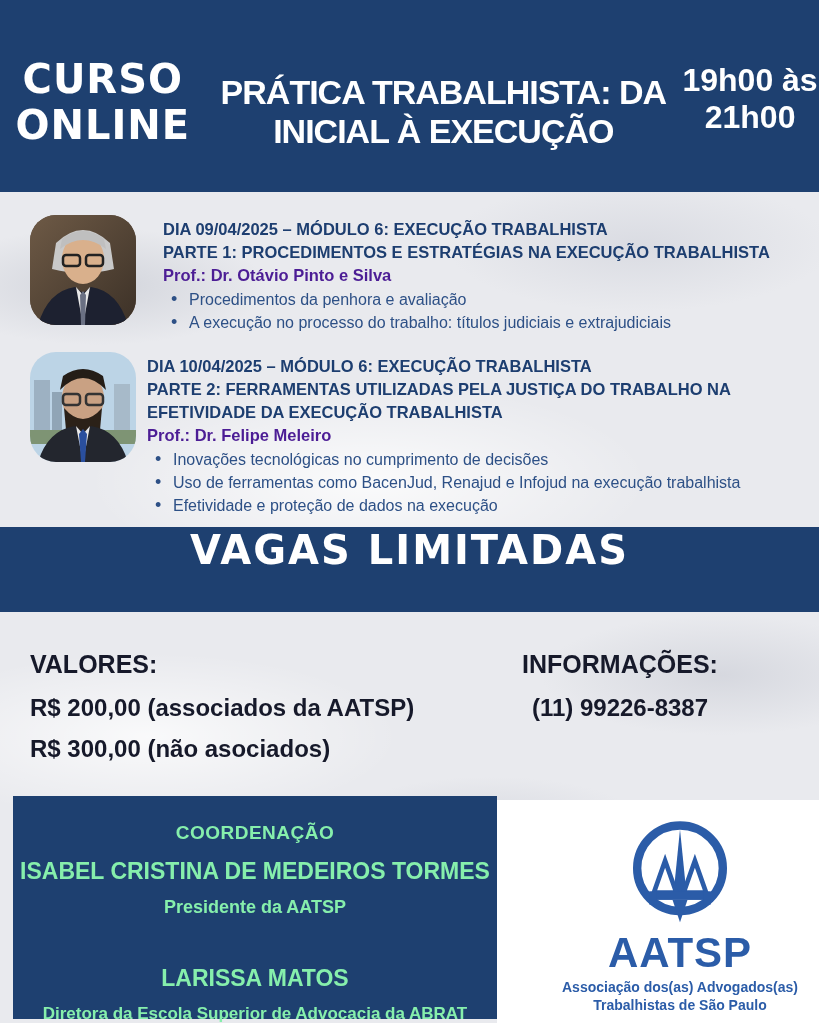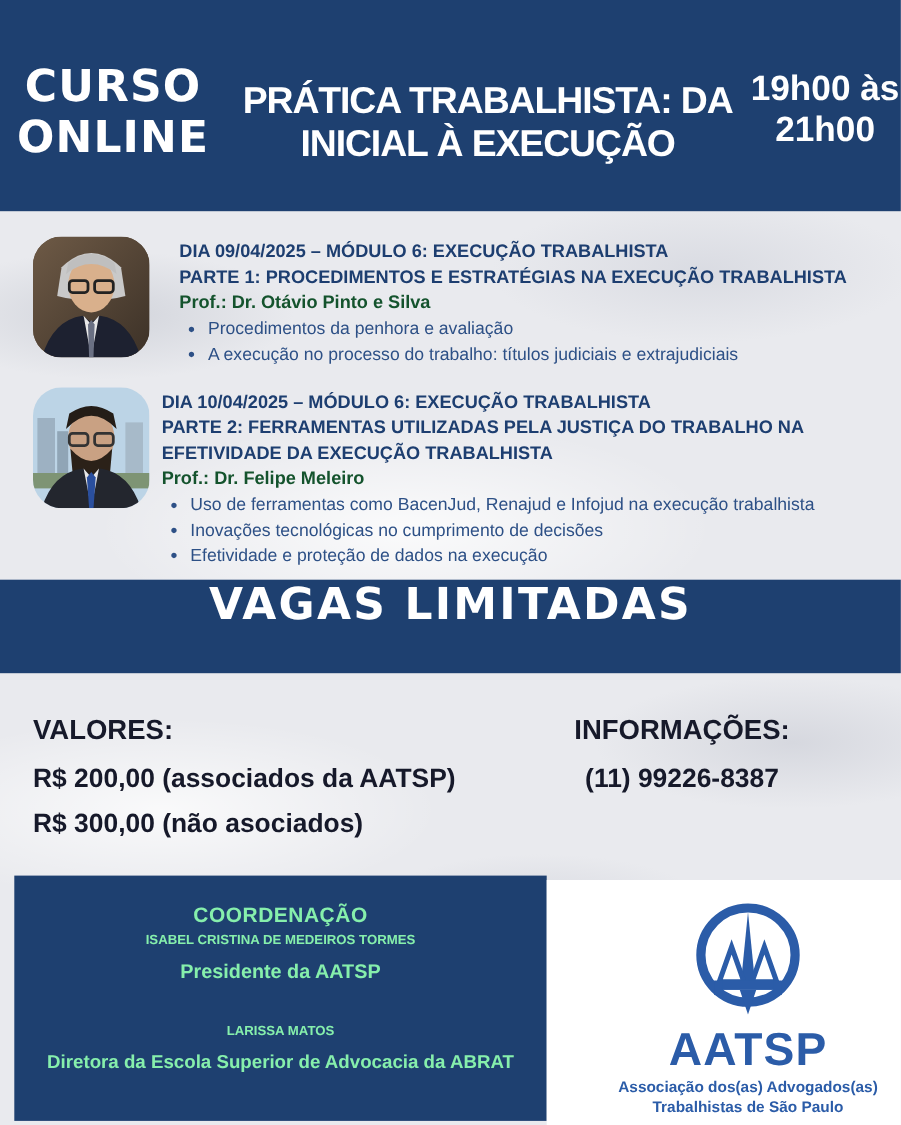--- a/index.html
+++ b/index.html
@@ -24,21 +24,21 @@
   .kicker{ margin-top:12px; font-size:40px; font-weight:bold; letter-spacing:1px;
            font-family:"DejaVu Sans", sans-serif; }
   .title{ margin-top:31px; font-size:34px; font-weight:bold; letter-spacing:-1px; width:810px; }
   .time{ margin-top:6px; font-size:32px; font-weight:bold; }
 
   
   .session-photo{ width:106px; height:110px; border-radius:26px; overflow:hidden; }
   .session-photo svg{ display:block; }
   .session-text{ width:645px; }
   .s-head{ color:#1d3e70; font-weight:bold; font-size:16.5px; line-height:23px; }
-  .s-prof{ color:#14532d; font-weight:bold; font-size:16.5px; line-height:23px; }
+  .s-prof{ color:#4c1d95; font-weight:bold; font-size:16.5px; line-height:23px; }
   .s-topics{ list-style:none; margin-top:1px; }
   .s-topics li{ color:#2d5086; font-size:16px; line-height:23px; padding-left:26px; position:relative; }
   .s-topics li::before{ content:"•"; position:absolute; left:8px; top:0; color:#2d5086; font-size:18px; }
 
   
   .banner{ left:0; top:527px; width:819px; height:85px; background:#1e4070;
            display:flex; align-items:flex-start; justify-content:center; }
   .banner span{ color:#fff; font-size:40px; font-weight:bold; letter-spacing:2px;
                 font-family:"DejaVu Sans", sans-serif; }
 
@@ -47,21 +47,21 @@
   .pricing .h{ font-size:25px; font-weight:bold; margin-bottom:15px; }
   .pricing .row{ font-size:24px; font-weight:bold; margin-bottom:13px; }
   .info{ left:455px; top:650px; width:330px; text-align:center; color:#16192a; }
   .info .h{ font-size:25px; font-weight:bold; margin-bottom:15px; }
   .info .row{ font-size:24px; font-weight:bold; margin-bottom:13px; }
 
   
   .coord-box{ left:13px; top:796px; width:484px; height:223px; background:#1e4070;
               color:#86efac; text-align:center; padding-top:26px; }
   .coord-box .c-head{ font-size:19px; font-weight:bold; letter-spacing:.5px; }
-  .coord-box .c-name{ font-size:12px; font-weight:bold; margin-top:3px; }
+  .coord-box .c-name{ font-size:23px; font-weight:bold; margin-top:14px; }
   .coord-box .c-role{ font-size:18px; font-weight:bold; margin-top:12px; }
   .coord-box .gap{ height:33px; }
   .coord-box .c-role2{ font-size:17px; font-weight:bold; margin-top:12px; }
 
   .logo-panel{ left:497px; top:800px; width:366px; height:223px; background:#fff;
                display:flex; flex-direction:column; align-items:center; }
   .logo-mark{ margin-top:18px; }
   .logo-acronym{ color:#2b5ca8; font-size:42px; font-weight:bold; letter-spacing:1px; line-height:42px; margin-top:2px; }
   .logo-sub{ color:#2b5ca8; font-size:14px; font-weight:bold; text-align:center; line-height:18px; margin-top:4px; }
 </style>
@@ -123,22 +123,22 @@
       <path d="M46 74 l7 8 l7 -8 l-7 36 Z" fill="#e8e8e8"></path>
       <path d="M49 82 l4 -5 l4 5 l-2 28 l-4 0 Z" fill="#2a4f9e"></path>
     </svg>
   </div>
 </div>
 <div class="abs session-text" style="left:147px; top:355px;">
   <div class="s-head">DIA 10/04/2025 – MÓDULO 6: EXECUÇÃO TRABALHISTA</div>
   <div class="s-head">PARTE 2: FERRAMENTAS UTILIZADAS PELA JUSTIÇA DO TRABALHO NA EFETIVIDADE DA EXECUÇÃO TRABALHISTA</div>
   <div class="s-prof">Prof.: Dr. Felipe Meleiro</div>
   <ul class="s-topics">
+    <li>Inovações tecnológicas no cumprimento de decisões</li>
     <li>Uso de ferramentas como BacenJud, Renajud e Infojud na execução trabalhista</li>
-    <li>Inovações tecnológicas no cumprimento de decisões</li>
     <li>Efetividade e proteção de dados na execução</li>
   </ul>
 </div>
 
 <div class="abs banner">
   <span>VAGAS LIMITADAS</span>
 </div>
 
 <div class="abs pricing">
   <div class="h">VALORES:</div>

